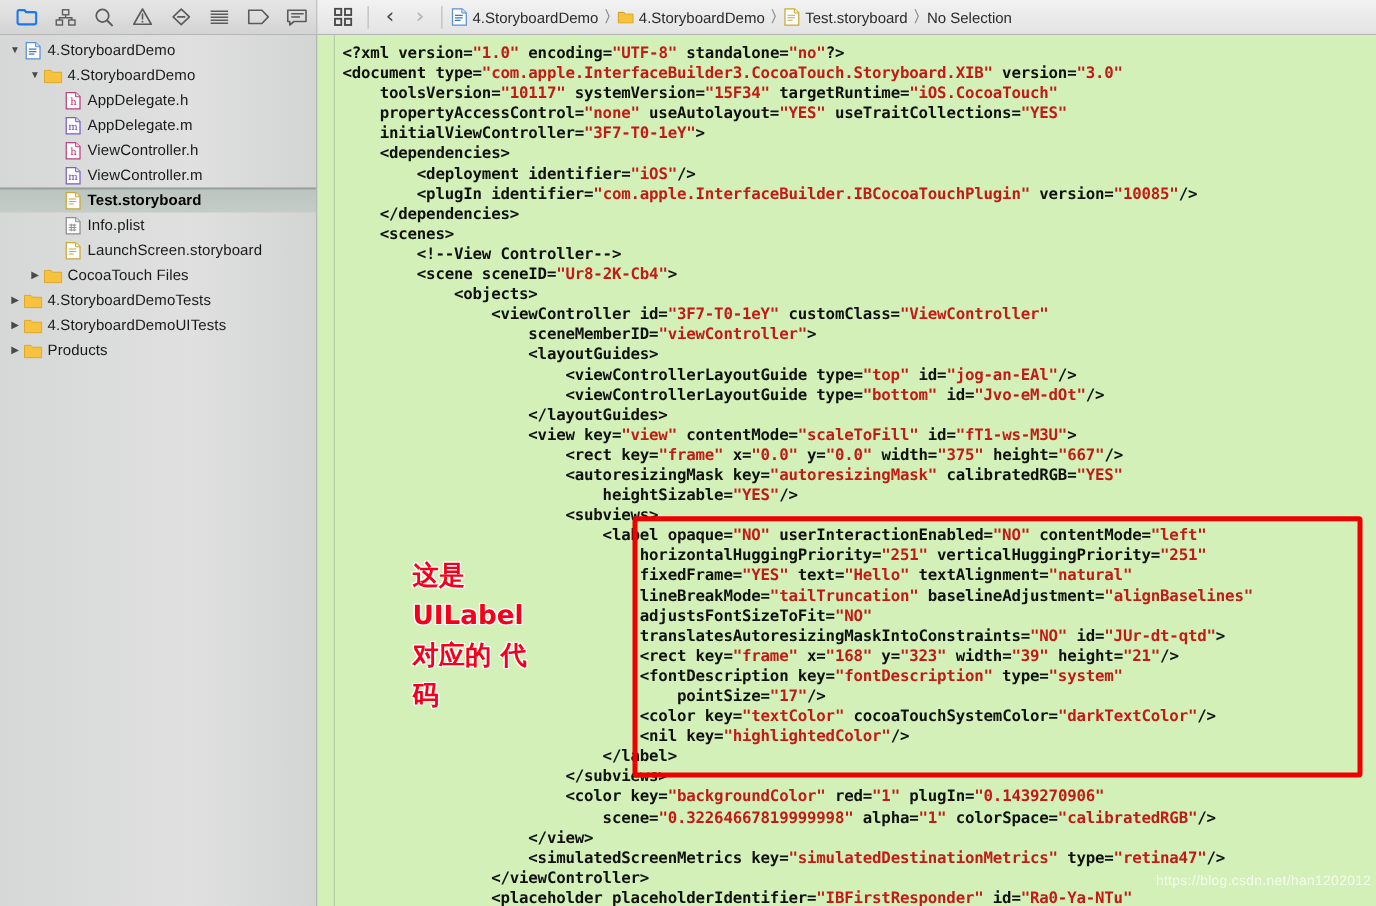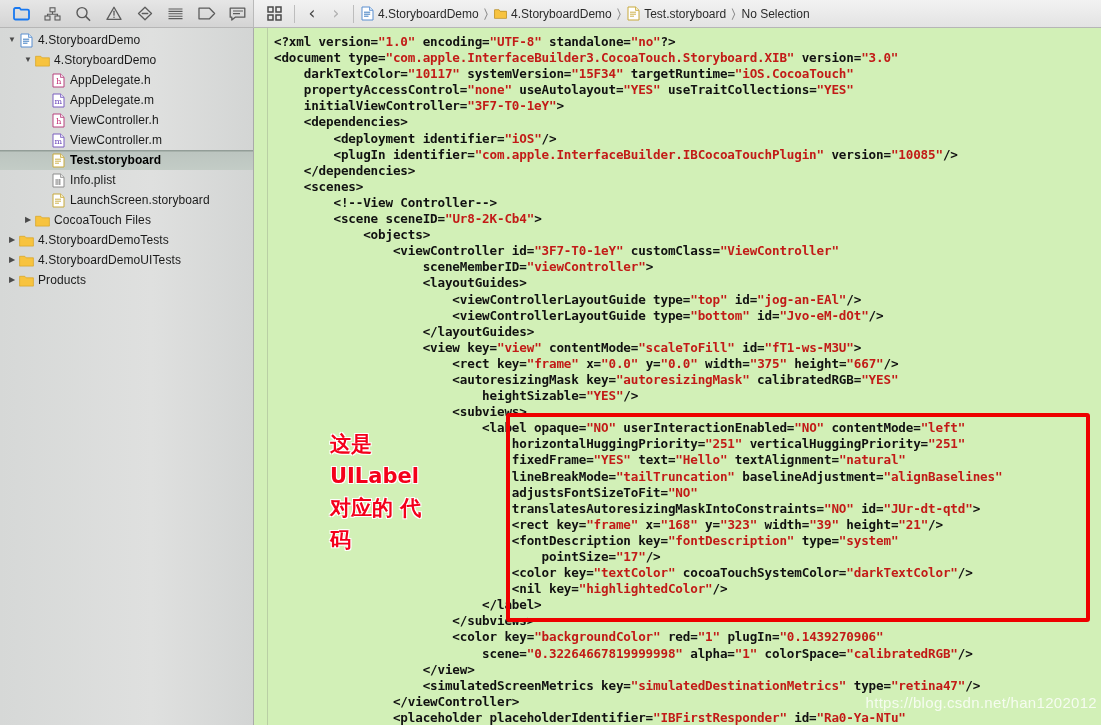--- a/index.html
+++ b/index.html
@@ -182,28 +182,29 @@
   .annot {
     position: absolute;
     font-family: "DejaVu Sans", sans-serif;
     font-weight: bold;
     color: #f4001b;
     font-size: 21px;
     line-height: 32px;
     text-shadow: 1px 1px 0 #ffffff, -1px 1px 0 #ffffff, 1px -1px 0 #ffffff, -1px -1px 0 #ffffff;
     width: 150px;
     white-space: pre-wrap;
+    margin-top: 16px;
   }
 
   .watermark {
     position: absolute;
     right: 4px;
     bottom: 14px;
     font-family: "Liberation Sans", sans-serif;
-    font-size: 15px;
+    font-size: 11px;
     color: rgba(255,255,255,0.78);
     letter-spacing: 0.3px;
     white-space: nowrap;
   }
 </style>
 </head>
 <body>
 
 <div id="app">
 
@@ -477,21 +478,21 @@
           </span>
           <span class="nav-label">Products</span>
         </div>
       </div>
 
     <div class="editor">
       <div class="gutter"></div>
       <div class="code-area">
         <pre class="code" id="code"><span>&lt;?xml version=</span><span class="s">"1.0"</span><span> encoding=</span><span class="s">"UTF-8"</span><span> standalone=</span><span class="s">"no"</span><span>?&gt;</span>
 <span>&lt;document type=</span><span class="s">"com.apple.InterfaceBuilder3.CocoaTouch.Storyboard.XIB"</span><span> version=</span><span class="s">"3.0"</span>
-<span>    darkTextColor=</span><span class="s">"10117"</span><span> systemVersion=</span><span class="s">"15F34"</span><span> targetRuntime=</span><span class="s">"iOS.CocoaTouch"</span>
+<span>    toolsVersion=</span><span class="s">"10117"</span><span> systemVersion=</span><span class="s">"15F34"</span><span> targetRuntime=</span><span class="s">"iOS.CocoaTouch"</span>
 <span>    propertyAccessControl=</span><span class="s">"none"</span><span> useAutolayout=</span><span class="s">"YES"</span><span> useTraitCollections=</span><span class="s">"YES"</span>
 <span>    initialViewController=</span><span class="s">"3F7-T0-1eY"</span><span>&gt;</span>
 <span>    &lt;dependencies&gt;</span>
 <span>        &lt;deployment identifier=</span><span class="s">"iOS"</span><span>/&gt;</span>
 <span>        &lt;plugIn identifier=</span><span class="s">"com.apple.InterfaceBuilder.IBCocoaTouchPlugin"</span><span> version=</span><span class="s">"10085"</span><span>/&gt;</span>
 <span>    &lt;/dependencies&gt;</span>
 <span>    &lt;scenes&gt;</span>
 <span>        &lt;!--View Controller--&gt;</span>
 <span>        &lt;scene sceneID=</span><span class="s">"Ur8-2K-Cb4"</span><span>&gt;</span>
 <span>            &lt;objects&gt;</span>

